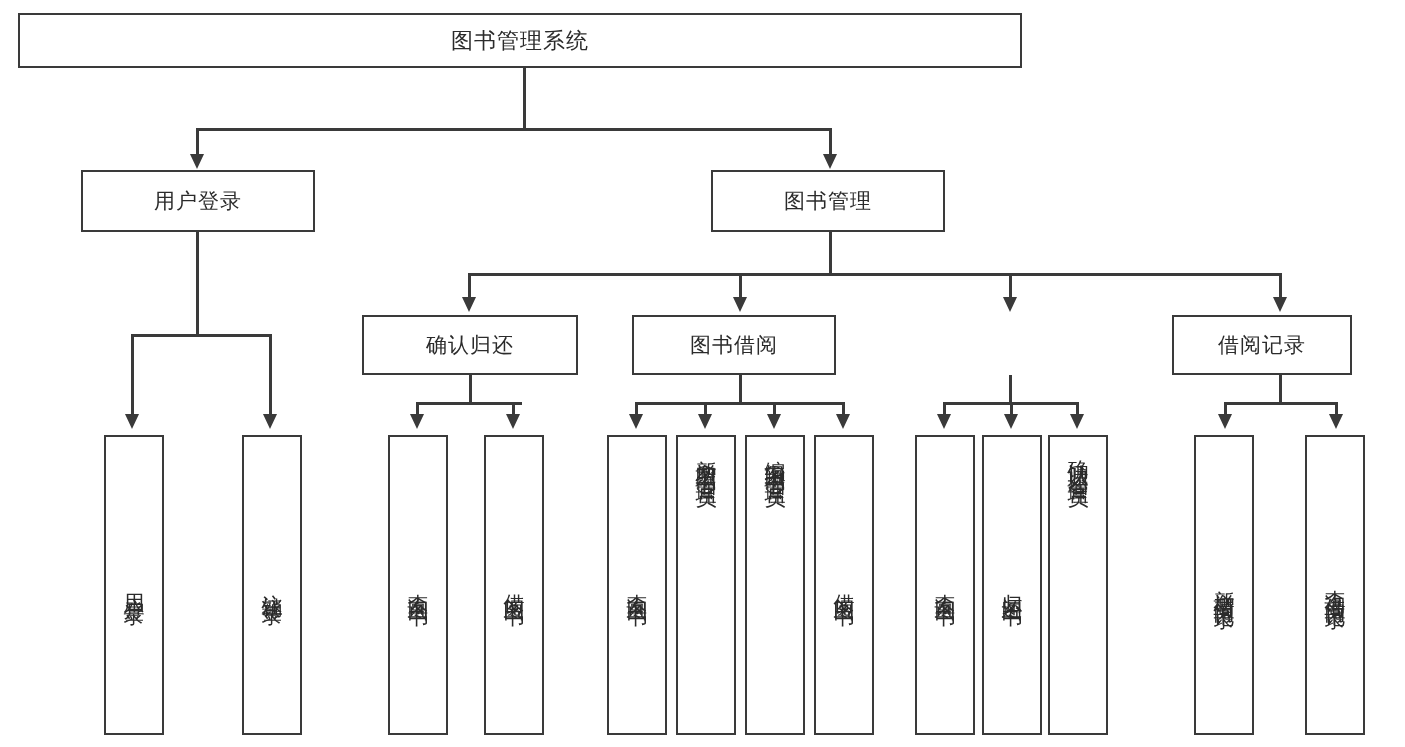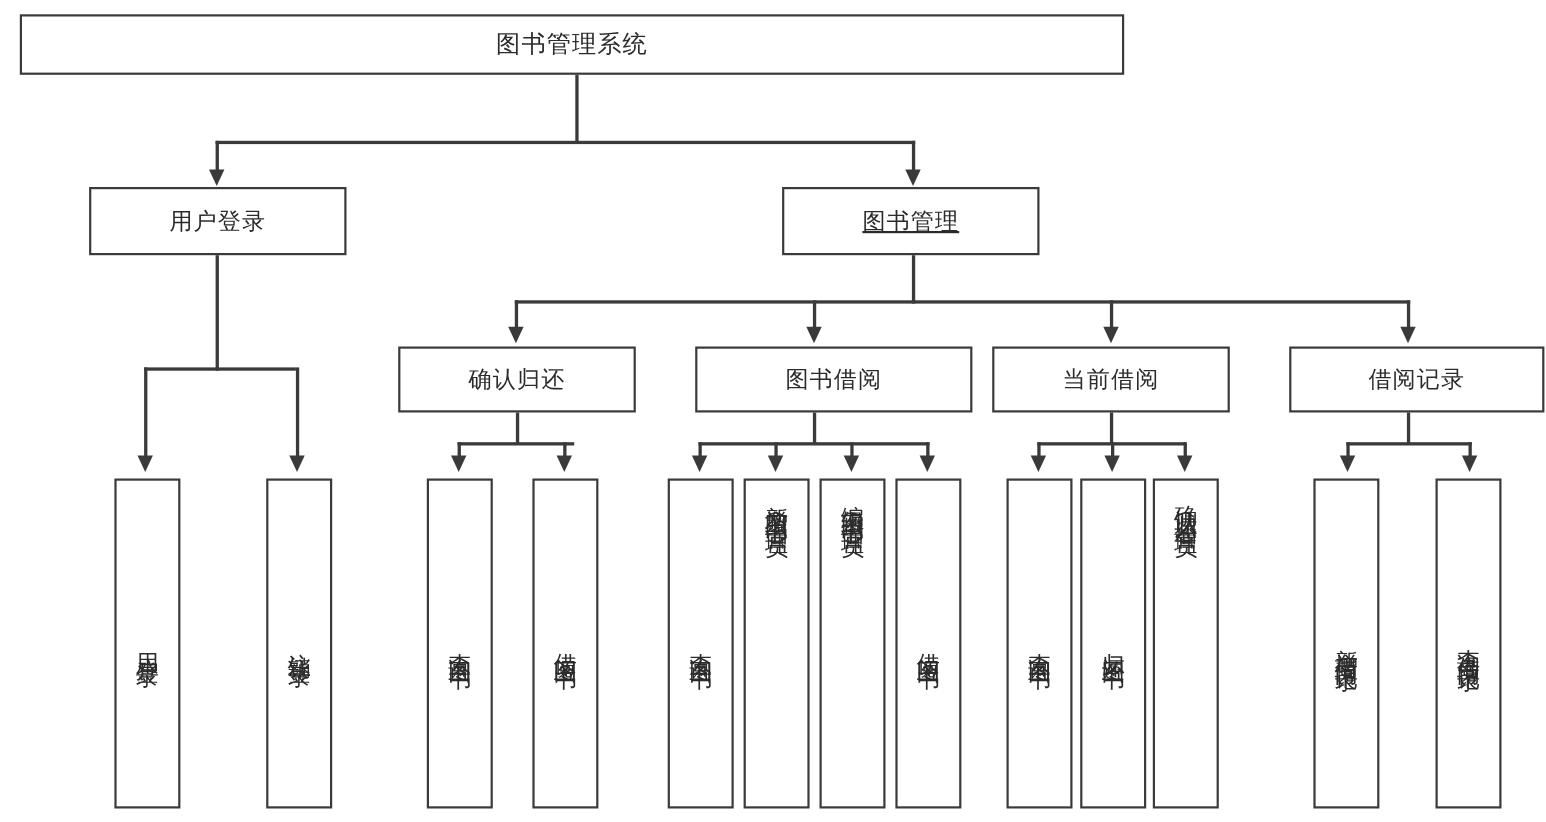--- a/index.html
+++ b/index.html
@@ -90,21 +90,21 @@
   <div class="ln v" style="left:196px;top:128px;height:28px;"></div>
   <div class="arrow" style="left:190px;top:154px;"></div>
 
   <div class="ln v" style="left:829px;top:128px;height:28px;"></div>
   <div class="arrow" style="left:823px;top:154px;"></div>
 
   <div class="node" style="left:81px;top:170px;width:234px;height:62px;">
     <span class="label">用户登录</span>
   </div>
 
-  <div class="node" style="left:711px;top:170px;width:234px;height:62px;text-decoration:underline;">
+  <div class="node" style="left:711px;top:170px;width:234px;height:62px;">
     <span class="label">图书管理</span>
   </div>
 
   <div class="ln v" style="left:196px;top:232px;height:105px;"></div>
   <div class="ln h" style="left:131px;top:334px;width:138px;"></div>
   <div class="ln v" style="left:131px;top:334px;height:82px;"></div>
   <div class="arrow" style="left:125px;top:414px;"></div>
   <div class="ln v" style="left:269px;top:334px;height:82px;"></div>
   <div class="arrow" style="left:263px;top:414px;"></div>
 
@@ -115,27 +115,24 @@
   <div class="ln v" style="left:739px;top:273px;height:26px;"></div>
   <div class="arrow" style="left:733px;top:297px;"></div>
   <div class="ln v" style="left:1009px;top:273px;height:26px;"></div>
   <div class="arrow" style="left:1003px;top:297px;"></div>
   <div class="ln v" style="left:1279px;top:273px;height:26px;"></div>
   <div class="arrow" style="left:1273px;top:297px;"></div>
 
   <div class="node" style="left:362px;top:315px;width:216px;height:60px;">
     <span class="label">确认归还</span>
   </div>
-  <div class="node" style="left:632px;top:315px;width:252px;height:60px;">
+  <div class="node" style="left:632px;top:315px;width:204px;height:60px;">
     <span class="label">图书借阅</span>
   </div>
-  <div class="node" style="left:902px;top:315px;width:216px;height:60px;">
-    <span class="label">当前借阅</span>
-  </div>
-  <div class="node" style="left:1172px;top:315px;width:232px;height:60px;">
+  <div class="node" style="left:1172px;top:315px;width:180px;height:60px;">
     <span class="label">借阅记录</span>
   </div>
 
   <div class="ln v" style="left:469px;top:375px;height:29px;"></div>
   <div class="ln h" style="left:416px;top:402px;width:106px;"></div>
   <div class="ln v" style="left:416px;top:402px;height:14px;"></div>
   <div class="arrow" style="left:410px;top:414px;"></div>
   <div class="ln v" style="left:512px;top:402px;height:14px;"></div>
   <div class="arrow" style="left:506px;top:414px;"></div>
 

